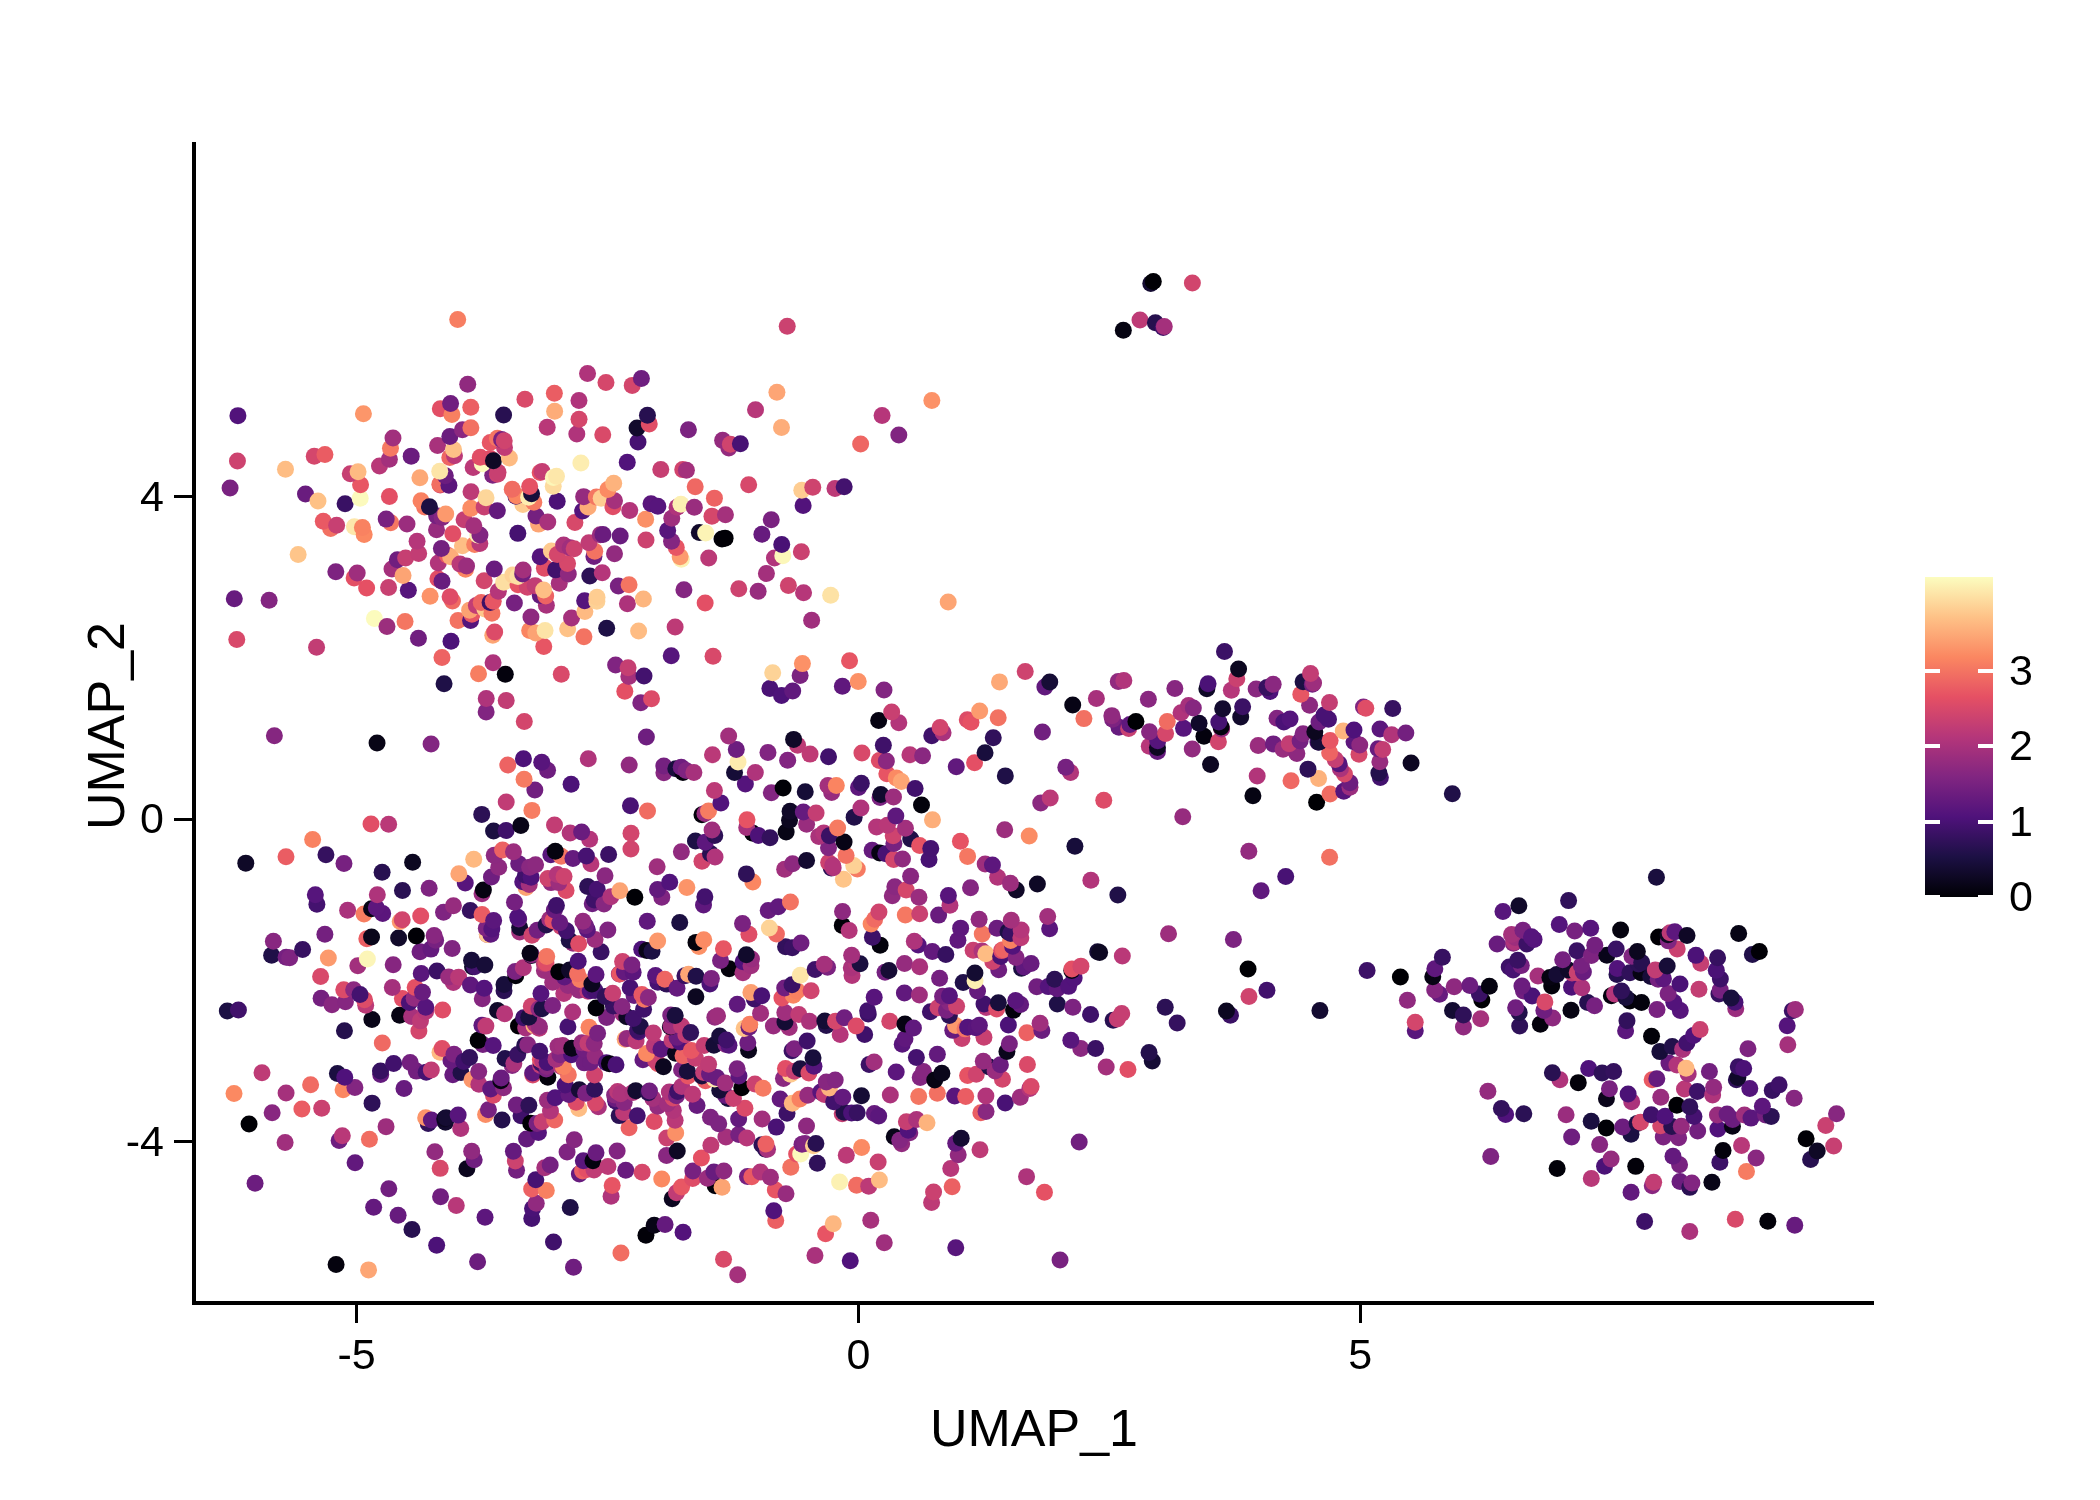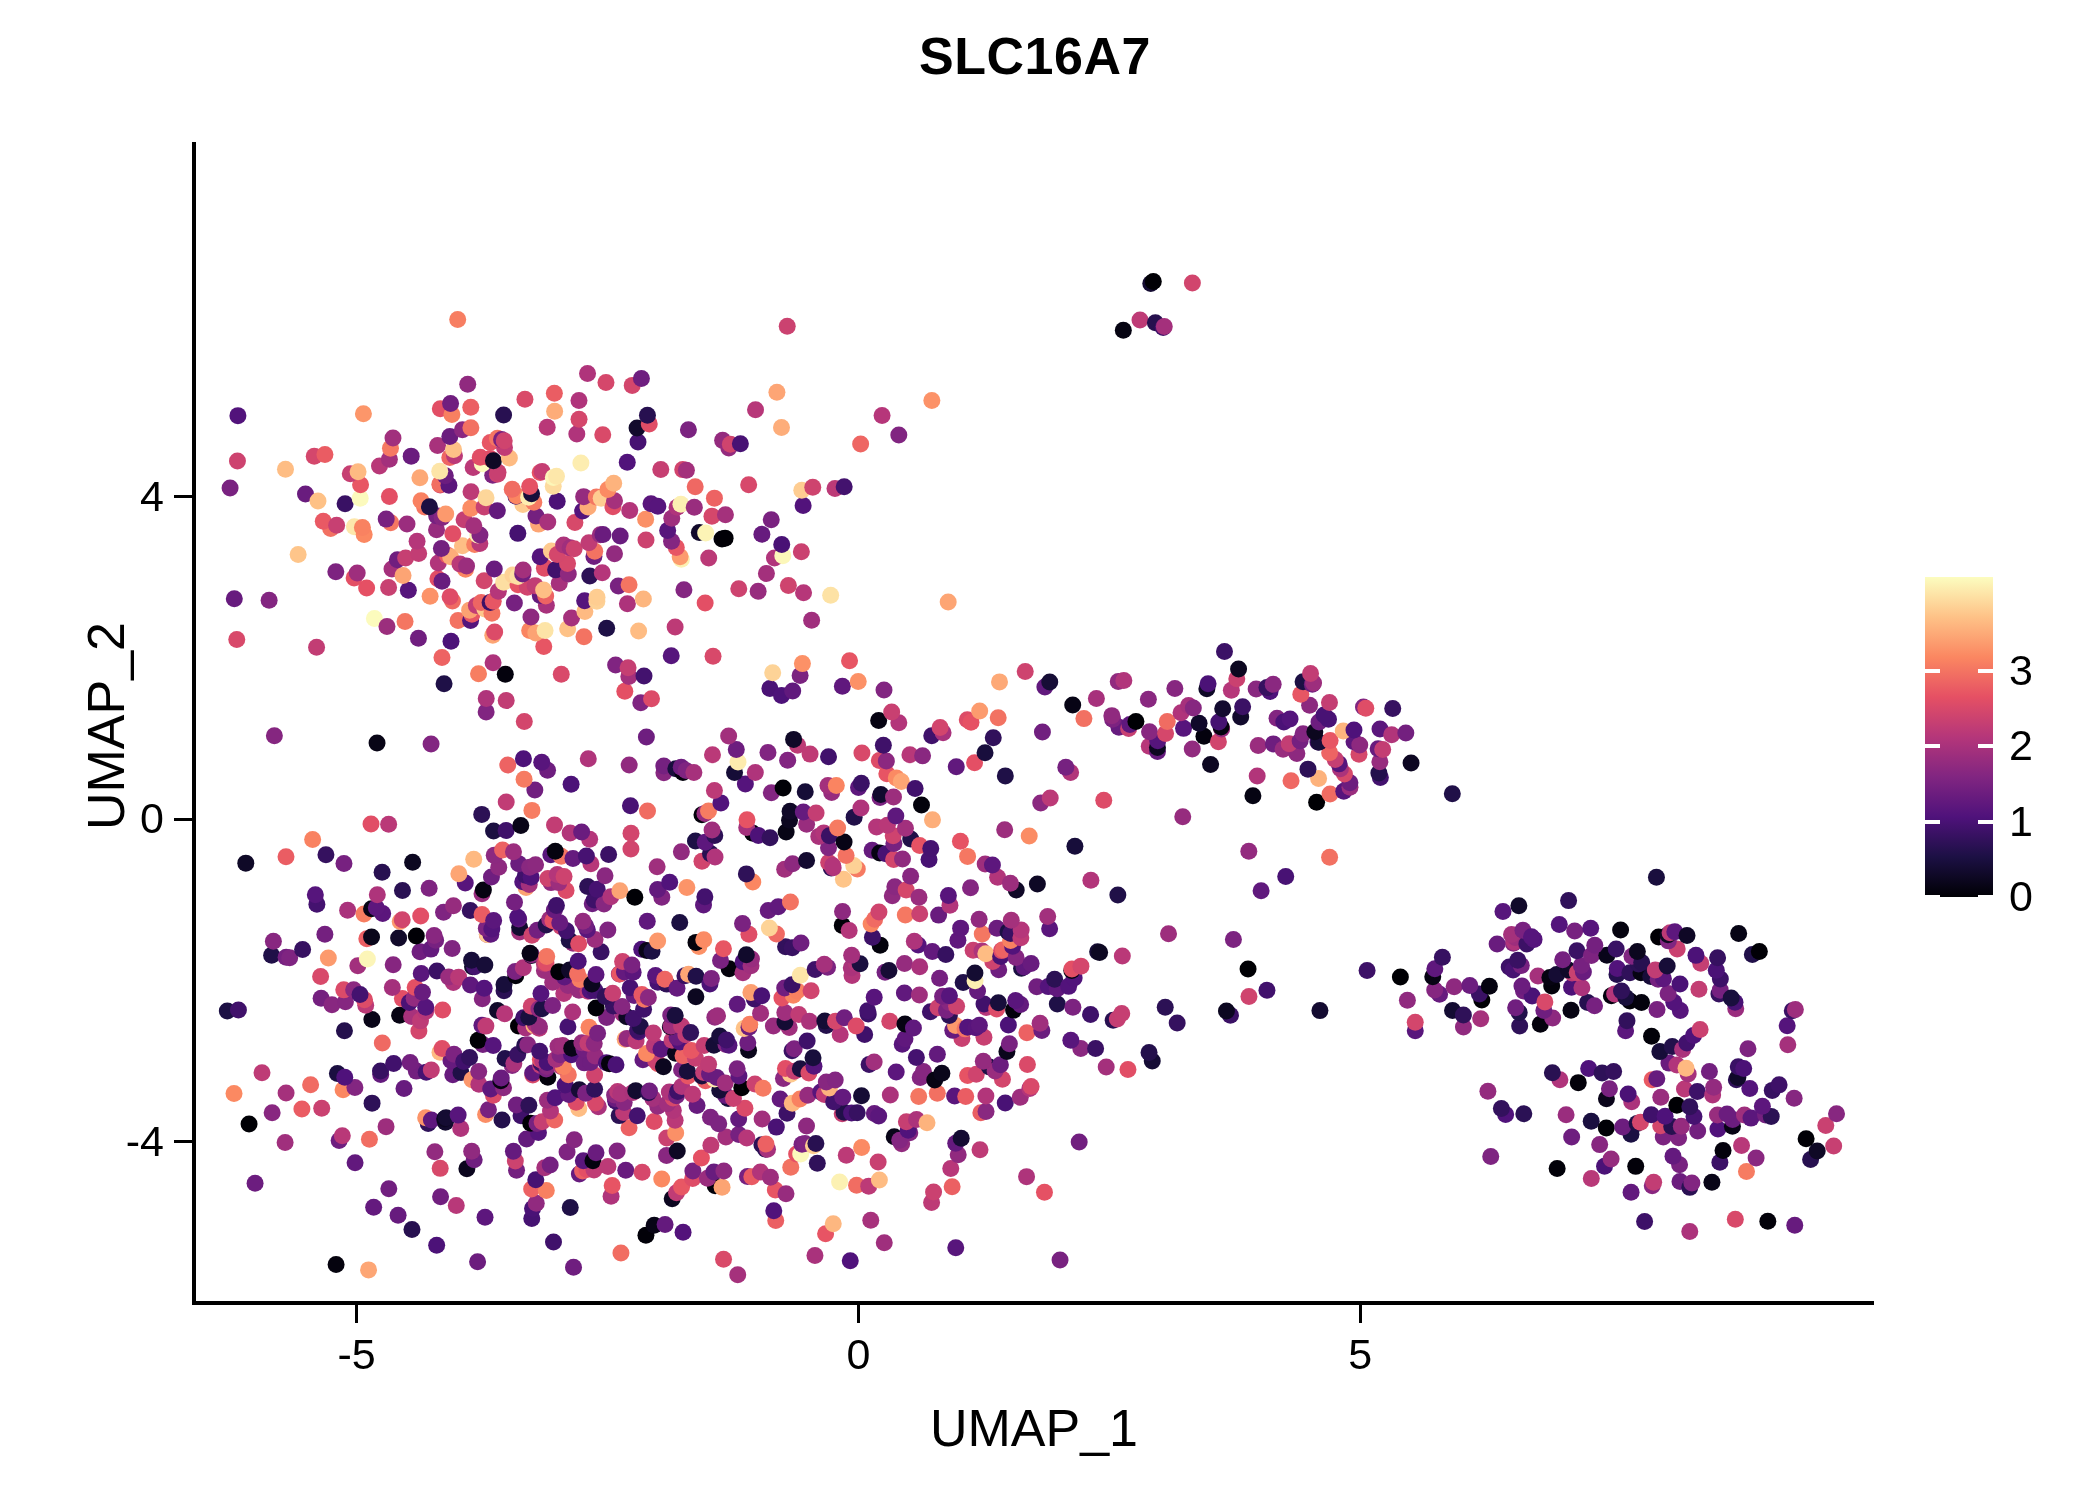--- a/index.html
+++ b/index.html
@@ -89,21 +89,20 @@
     color:#000000;
     line-height:1;
     white-space:nowrap;
   }
 </style>
 </head>
 <body>
 
 <div id="plot-root">
 
-  <div id="chart-title">SLC16A7</div>
 
   <div id="panel">
     <svg id="scatter-svg" viewBox="0 0 1676 1161" preserveAspectRatio="none">
         <circle cx="140.09" cy="1122.52" r="8.5" fill="rgb(5,3,14)"></circle>
         <circle cx="59.08" cy="1041.30" r="8.5" fill="rgb(108,29,127)"></circle>
         <circle cx="172.56" cy="1127.88" r="8.5" fill="rgb(253,166,117)"></circle>
         <circle cx="53.06" cy="982.02" r="8.5" fill="rgb(0,0,5)"></circle>
         <circle cx="89.12" cy="1000.56" r="8.5" fill="rgb(160,47,125)"></circle>
         <circle cx="177.66" cy="1065.31" r="8.5" fill="rgb(100,26,126)"></circle>
         <circle cx="38.01" cy="951.57" r="8.5" fill="rgb(251,137,98)"></circle>

